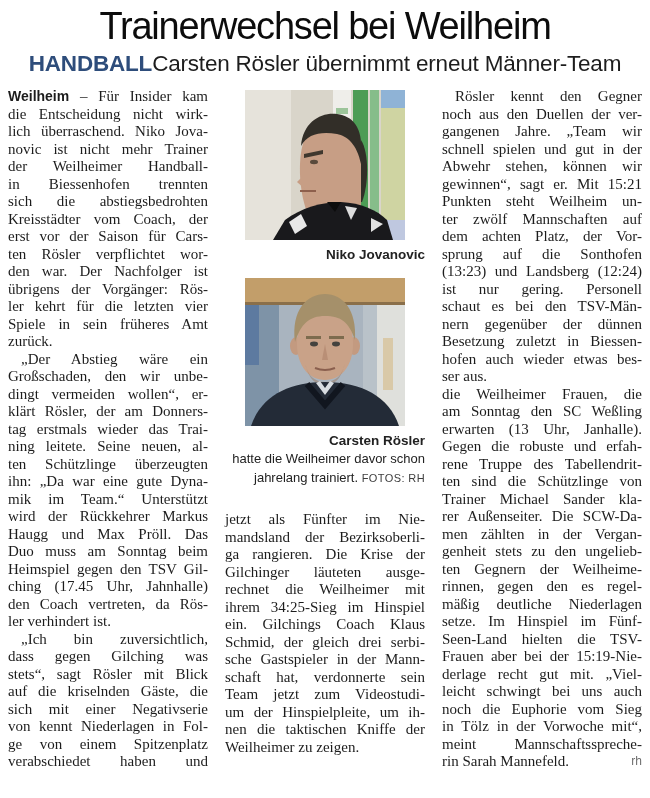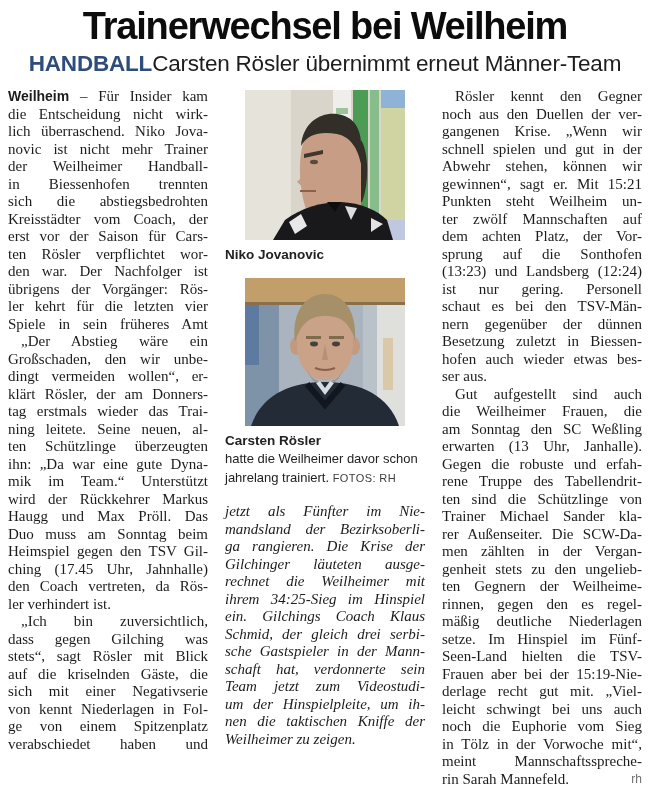--- a/index.html
+++ b/index.html
@@ -1,33 +1,33 @@
 <!DOCTYPE html>
 <html lang="de"><head>
 <meta charset="utf-8">
 <style>
   html,body{margin:0;padding:0;background:#ffffff;}
   body{width:650px;height:798px;overflow:hidden;font-family:"Liberation Serif",serif;color:#1c1c1c;}
   .page{padding:4px 8px 0 8px;}
-  .headline{font-family:"Liberation Sans",sans-serif;font-weight:700;font-size:38px;line-height:1.06;letter-spacing:-1.2px;color:#0c0c0c;text-align:center;margin:2px 0 5px 0;}
+  .headline{font-family:"Liberation Sans",sans-serif;font-weight:400;font-size:38px;line-height:1.06;letter-spacing:-1.2px;color:#0c0c0c;text-align:center;margin:2px 0 5px 0;}
   .subline{font-family:"Liberation Sans",sans-serif;font-size:22.5px;letter-spacing:-0.2px;color:#1d1d1d;text-align:center;margin:0 0 11px 0;white-space:nowrap;}
   .kicker{font-weight:700;color:#2e4d7b;}
   .cols{display:flex;gap:17px;align-items:flex-start;}
   .col{flex:1 1 0;min-width:0;font-size:15px;line-height:17.5px;}
   .tline{text-align:justify;text-align-last:justify;}
   .tlast{text-align-last:left;}
   .tindent{padding-left:13px;}
   .lead{font-family:"Liberation Sans",sans-serif;font-weight:700;font-size:14px;}
   .tbyline{display:flex;justify-content:space-between;align-items:flex-end;text-align:left;text-align-last:left;}
   .rh{font-family:"Liberation Sans",sans-serif;font-size:12px;color:#6e6e6e;}
   .photo{display:block;margin:2px auto 0 auto;}
-  .caption{font-family:"Liberation Sans",sans-serif;text-align:left;font-size:13px;line-height:18.5px;color:#222222;margin:6px 0 13px 0;}
+  .caption{font-family:"Liberation Sans",sans-serif;text-align:right;font-size:13px;line-height:18.5px;color:#222222;margin:6px 0 13px 0;}
   .cap-name{font-weight:700;font-size:13.5px;}
   .credit{font-size:11px;letter-spacing:0.4px;color:#3d3d3d;}
-  .col2-text{margin-top:16px;font-style:italic;}
+  .col2-text{margin-top:24px;}
 </style>
 </head>
 <body>
 
 <div class="page">
 
   <h1 class="headline">Trainerwechsel bei Weilheim</h1>
 
   <div class="subline">
     <span class="kicker">HANDBALL</span><span>Carsten Rösler übernimmt erneut Männer-Team</span>
@@ -43,20 +43,21 @@
         <div class="tline">der Weilheimer Handball-</div>
         <div class="tline">in Biessenhofen trennten</div>
         <div class="tline">sich die abstiegsbedrohten</div>
         <div class="tline">Kreisstädter vom Coach, der</div>
         <div class="tline">erst vor der Saison für Cars-</div>
         <div class="tline">ten Rösler verpflichtet wor-</div>
         <div class="tline">den war. Der Nachfolger ist</div>
         <div class="tline">übrigens der Vorgänger: Rös-</div>
         <div class="tline">ler kehrt für die letzten vier</div>
         <div class="tline">Spiele in sein früheres Amt</div>
+        <div class="tline tlast">zurück.</div>
         <div class="tline tindent">„Der Abstieg wäre ein</div>
         <div class="tline">Großschaden, den wir unbe-</div>
         <div class="tline">dingt vermeiden wollen“, er-</div>
         <div class="tline">klärt Rösler, der am Donners-</div>
         <div class="tline">tag erstmals wieder das Trai-</div>
         <div class="tline">ning leitete. Seine neuen, al-</div>
         <div class="tline">ten Schützlinge überzeugten</div>
         <div class="tline">ihn: „Da war eine gute Dyna-</div>
         <div class="tline">mik im Team.“ Unterstützt</div>
         <div class="tline">wird der Rückkehrer Markus</div>
@@ -152,36 +153,35 @@
           <div class="tline">Team jetzt zum Videostudi-</div>
           <div class="tline">um der Hinspielpleite, um ih-</div>
           <div class="tline">nen die taktischen Kniffe der</div>
           <div class="tline tlast">Weilheimer zu zeigen.</div>
         </div>
     </div>
 
     <div class="col">
         <div class="tline tindent">Rösler kennt den Gegner</div>
         <div class="tline">noch aus den Duellen der ver-</div>
-        <div class="tline">gangenen Krise. „Wenn wir</div>
+        <div class="tline">gangenen Jahre. „Team wir</div>
         <div class="tline">schnell spielen und gut in der</div>
         <div class="tline">Abwehr stehen, können wir</div>
         <div class="tline">gewinnen“, sagt er. Mit 15:21</div>
         <div class="tline">Punkten steht Weilheim un-</div>
         <div class="tline">ter zwölf Mannschaften auf</div>
         <div class="tline">dem achten Platz, der Vor-</div>
         <div class="tline">sprung auf die Sonthofen</div>
         <div class="tline">(13:23) und Landsberg (12:24)</div>
         <div class="tline">ist nur gering. Personell</div>
         <div class="tline">schaut es bei den TSV-Män-</div>
         <div class="tline">nern gegenüber der dünnen</div>
         <div class="tline">Besetzung zuletzt in Biessen-</div>
         <div class="tline">hofen auch wieder etwas bes-</div>
         <div class="tline tlast">ser aus.</div>
-        <div class="tline tindent">Gut aufgestellt sind auch</div>
         <div class="tline">die Weilheimer Frauen, die</div>
         <div class="tline">am Sonntag den SC Weßling</div>
         <div class="tline">erwarten (13 Uhr, Janhalle).</div>
         <div class="tline">Gegen die robuste und erfah-</div>
         <div class="tline">rene Truppe des Tabellendrit-</div>
         <div class="tline">ten sind die Schützlinge von</div>
         <div class="tline">Trainer Michael Sander kla-</div>
         <div class="tline">rer Außenseiter. Die SCW-Da-</div>
         <div class="tline">men zählten in der Vergan-</div>
         <div class="tline">genheit stets zu den ungelieb-</div>

